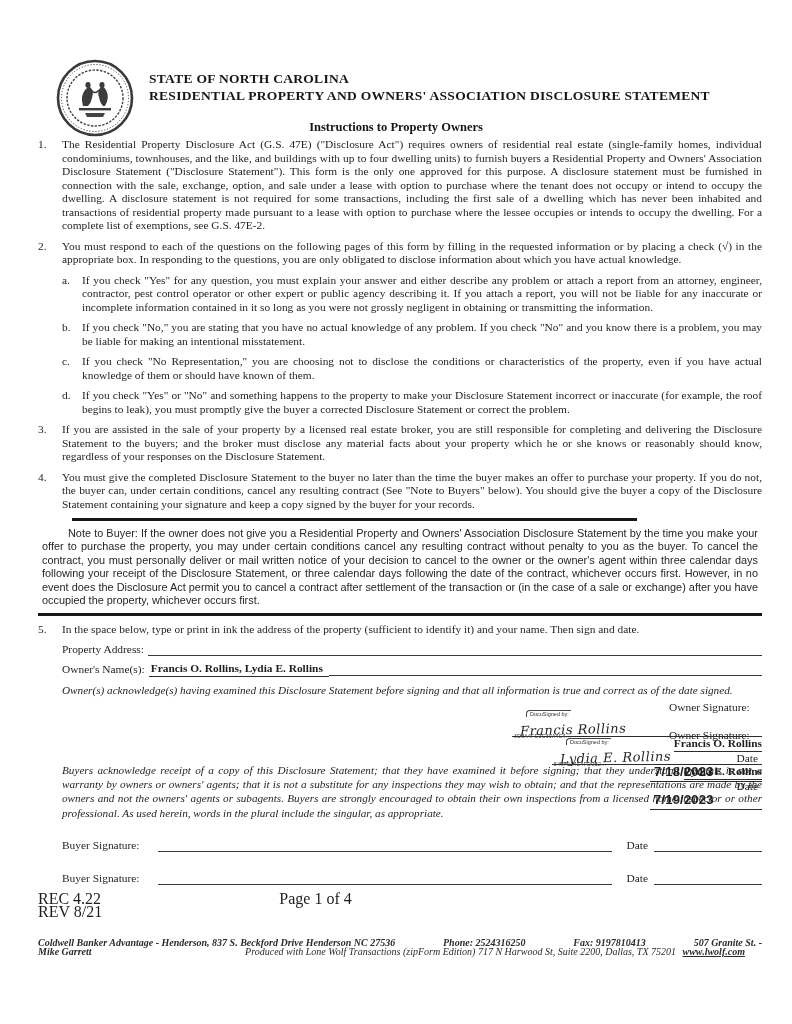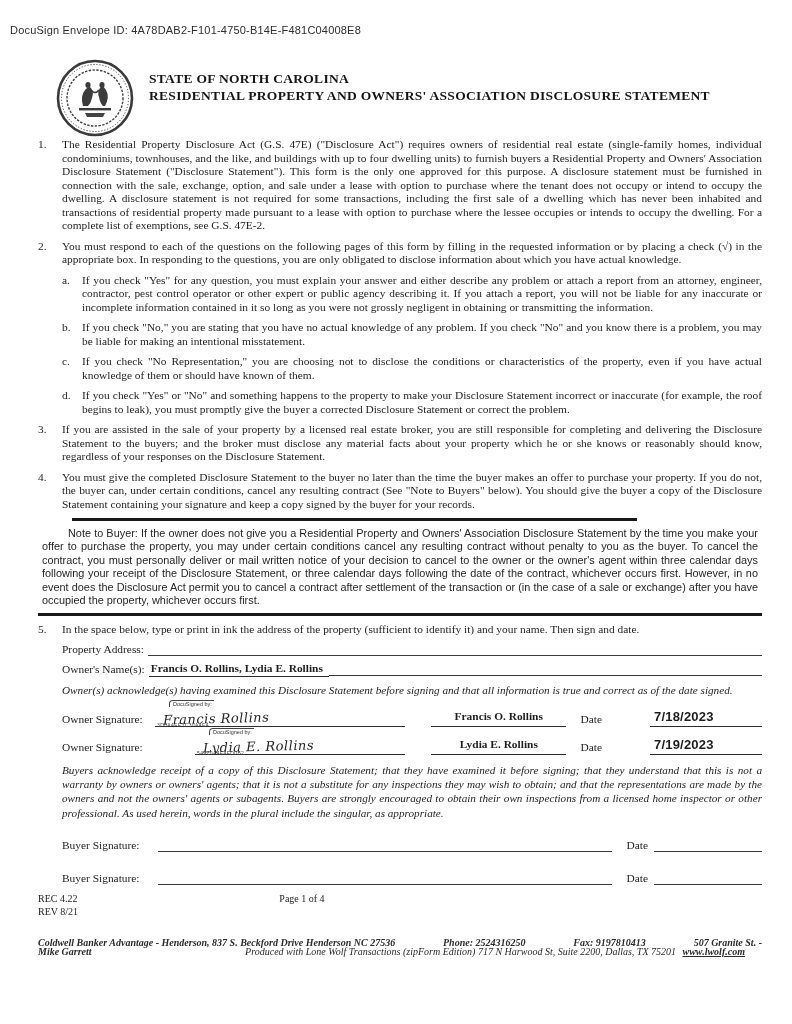--- a/index.html
+++ b/index.html
@@ -45,21 +45,21 @@
     position:relative;
   }
   .note-topline{position:absolute;top:0;left:34px;width:78%;height:3px;background:#181818;}
   .note-text{padding-top:6px;text-indent:26px;}
   .p5{margin-bottom:5px;}
   .field-row{display:flex;align-items:flex-end;margin:0 0 4px 24px;line-height:15px;}
   .field-label{flex:0 0 auto;padding-right:4px;}
   .field-value{font-weight:bold;border-bottom:1.2px solid #2c2c2c;padding:0 6px 0 2px;white-space:nowrap;}
   .fill-line{flex:1;border-bottom:1.2px solid #3a3a3a;height:1px;margin-bottom:1px;}
   .ack{margin:6px 0 4px 24px;font-style:italic;font-size:11.2px;line-height:14px;}
-  .sig-row{display:flex;align-items:flex-end;margin:0 0 2px 24px;height:26px;}
+  .sig-row{display:flex;align-items:flex-end;margin:0 0 2px 24px;height:26px;flex-direction:column;}
   .sig-label{flex:0 0 auto;width:93px;}
   .sig-cell{flex:0 0 auto;width:250px;border-bottom:1.3px solid #2c2c2c;position:relative;height:22px;}
   .sig-cell.offset2{margin-left:40px;width:210px;}
   .ds-label{
     position:absolute;top:-4px;left:14px;
     font-family:"Liberation Sans",sans-serif;font-size:5.5px;color:#333;
     border-left:1px solid #444;border-top:1px solid #444;border-radius:4px 0 0 0;
     padding:0 2px 0 3px;line-height:6px;
   }
   .cursive{
@@ -80,61 +80,61 @@
     flex:0 0 auto;width:108px;border-bottom:1.3px solid #2c2c2c;
     font-family:"Liberation Sans",sans-serif;font-size:13px;font-weight:600;
     color:#1d1d1d;height:16px;padding-left:4px;letter-spacing:.2px;margin-left:44px;
   }
   .buyer-ack{margin:8px 0 6px 24px;font-style:italic;font-size:11.2px;line-height:14.2px;}
   .bsig-row{display:flex;align-items:flex-end;margin:16px 0 5px 24px;height:17px;}
   .bsig-label{flex:0 0 auto;width:96px;}
   .bsig-line{flex:1;border-bottom:1.3px solid #3a3a3a;height:1px;margin-bottom:1px;}
   .bdate-label{flex:0 0 auto;margin-left:14px;padding-right:6px;}
   .bdate-line{flex:0 0 auto;width:108px;border-bottom:1.3px solid #3a3a3a;height:1px;margin-bottom:1px;}
-  .footer-top{display:flex;margin-top:6px;font-size:10px;line-height:13px;}
+  .footer-top{display:flex;margin-top:6px;font-size:16px;line-height:13px;}
   .footer-left{flex:1;}
   .footer-center{flex:1;text-align:left;}
   .footer-right{flex:1;}
   .tiny-footer{
     margin-top:20px;font-size:10px;line-height:9.5px;color:#2b2b2b;
     font-family:"Liberation Serif",serif;
     font-style:italic;
   }
   .tiny-row1{display:flex;justify-content:space-between;font-weight:600;}
   .tiny-row2{display:flex;}
   .tiny-agent{flex:0 0 auto;width:190px;font-weight:600;}
   .tiny-center{flex:1;text-align:center;font-weight:400;}
   .tiny-site{text-decoration:underline;font-weight:600;margin-left:4px;}
 </style>
 </head>
 <body>
 
 <div class="page">
 
-  <div class="envelope-id">DocuSign Envelope ID: 4A78DAB2-F101-4750-B14E-F481C04008E8</div>
 
   <div class="header">
     <svg class="seal" viewBox="0 0 80 80">
       <circle cx="40" cy="40" r="37" fill="none" stroke="#1f1f1f" stroke-width="2.6"></circle>
       <circle cx="40" cy="40" r="33.5" fill="none" stroke="#2a2a2a" stroke-width="1" stroke-dasharray="1.2 1.8"></circle>
       <circle cx="40" cy="40" r="28" fill="none" stroke="#262626" stroke-width="1.4" stroke-dasharray="2.4 1.4"></circle>
       <path d="M28 48 q-3-10 2-16 q4-5 6-2 q3 4 1 10 q-1 5-4 8 z" fill="#222"></path>
       <path d="M50 48 q5-9 1-16 q-3-6-6-2 q-3 4-1 9 q1 6 4 9 z" fill="#222"></path>
       <ellipse cx="33" cy="27" rx="2.6" ry="3" fill="#222"></ellipse>
       <ellipse cx="47" cy="27" rx="2.6" ry="3" fill="#222"></ellipse>
       <rect x="24" y="50" width="32" height="2.4" fill="#222"></rect>
       <path d="M30 55 h20 l-2 4 h-16 z" fill="#2a2a2a"></path>
       <path d="M36 32 q4 5 8 0" fill="none" stroke="#222" stroke-width="1.6"></path>
     </svg>
     <div class="titles">
       <div class="title-line">STATE OF NORTH CAROLINA</div>
       <div class="title-line">RESIDENTIAL PROPERTY AND OWNERS' ASSOCIATION DISCLOSURE STATEMENT</div>
     </div>
   </div>
 
+  <div class="subtitle">Instructions to Property Owners</div>
 
   <div class="content">
 
     <div class="item">
       <span class="item-num">1.</span>
       <span class="item-text">The Residential Property Disclosure Act (G.S. 47E) ("Disclosure Act") requires owners of residential real estate (single-family homes, individual condominiums, townhouses, and the like, and buildings with up to four dwelling units) to furnish buyers a Residential Property and Owners' Association Disclosure Statement ("Disclosure Statement"). This form is the only one approved for this purpose. A disclosure statement must be furnished in connection with the sale, exchange, option, and sale under a lease with option to purchase where the tenant does not occupy or intend to occupy the dwelling. A disclosure statement is not required for some transactions, including the first sale of a dwelling which has never been inhabited and transactions of residential property made pursuant to a lease with option to purchase where the lessee occupies or intends to occupy the dwelling. For a complete list of exemptions, see G.S. 47E-2.</span>
     </div>
 
     <div class="item">
       <span class="item-num">2.</span>

